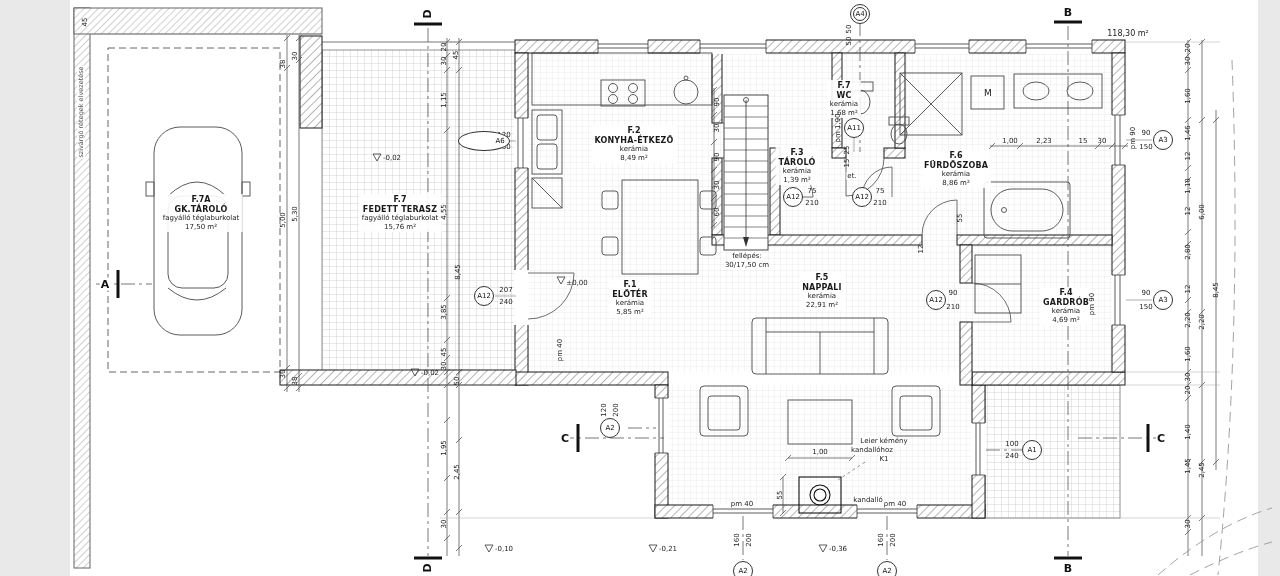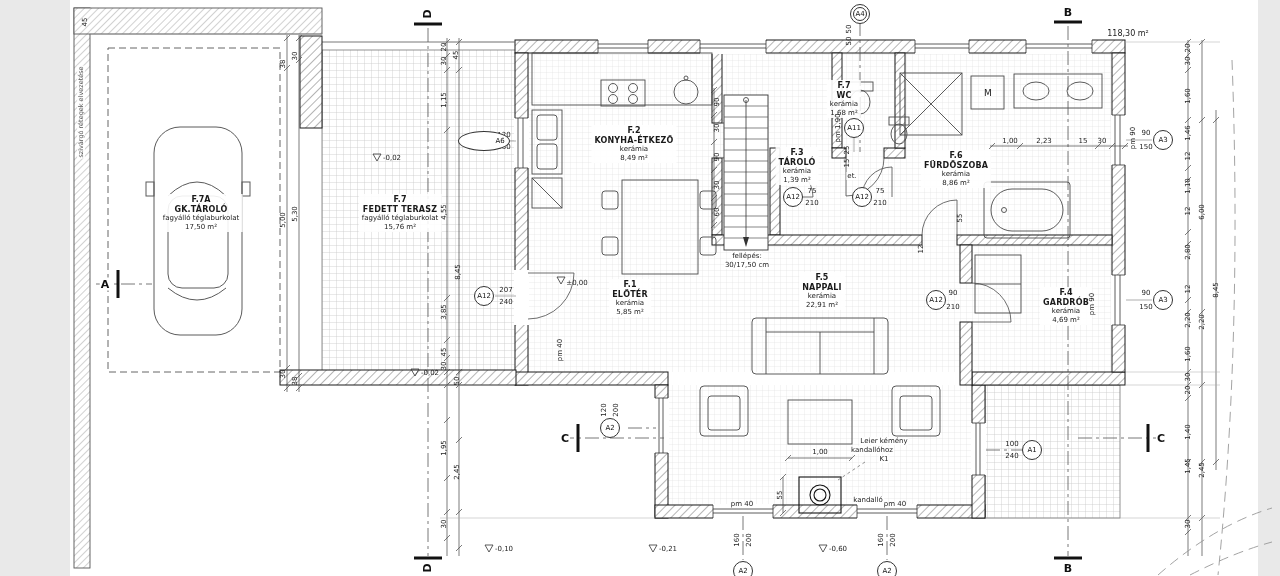--- a/index.html
+++ b/index.html
@@ -355,21 +355,21 @@
       <span class="dim" style="left: 444px; top: 366px; transform: translate(-50%, -50%) rotate(-90deg);">30</span>
       <span class="dim" style="left: 457px; top: 381px; transform: translate(-50%, -50%) rotate(-90deg);">50</span>
       <span class="dim" style="left: 444px; top: 448px; transform: translate(-50%, -50%) rotate(-90deg);">1,95</span>
       <span class="dim" style="left: 457px; top: 472px; transform: translate(-50%, -50%) rotate(-90deg);">2,45</span>
       <span class="dim" style="left: 444px; top: 524px; transform: translate(-50%, -50%) rotate(-90deg);">30</span>
       <span class="dim" style="left: 392px; top: 158px;">-0,02</span>
       <span class="dim" style="left: 430px; top: 373px;">-0,02</span>
       <span class="dim" style="left: 577px; top: 283px;">±0,00</span>
       <span class="dim" style="left: 504px; top: 549px;">-0,10</span>
       <span class="dim" style="left: 668px; top: 549px;">-0,21</span>
-      <span class="dim" style="left: 838px; top: 549px;">-0,60</span>
+      <span class="dim" style="left: 838px; top: 549px;">-0,36</span>
       <span class="dim" style="left: 504px; top: 135px;">120</span>
       <span class="dim" style="left: 504px; top: 147px;">130</span>
       <span class="dim" style="left: 506px; top: 290px;">207</span>
       <span class="dim" style="left: 506px; top: 302px;">240</span>
       <span class="dim" style="left: 717px; top: 102px; transform: translate(-50%, -50%) rotate(-90deg);">90</span>
       <span class="dim" style="left: 717px; top: 128px; transform: translate(-50%, -50%) rotate(-90deg);">30</span>
       <span class="dim" style="left: 717px; top: 157px; transform: translate(-50%, -50%) rotate(-90deg);">90</span>
       <span class="dim" style="left: 717px; top: 185px; transform: translate(-50%, -50%) rotate(-90deg);">30</span>
       <span class="dim" style="left: 717px; top: 212px; transform: translate(-50%, -50%) rotate(-90deg);">60</span>
       <span class="dim" style="left: 812px; top: 191px;">75</span>

